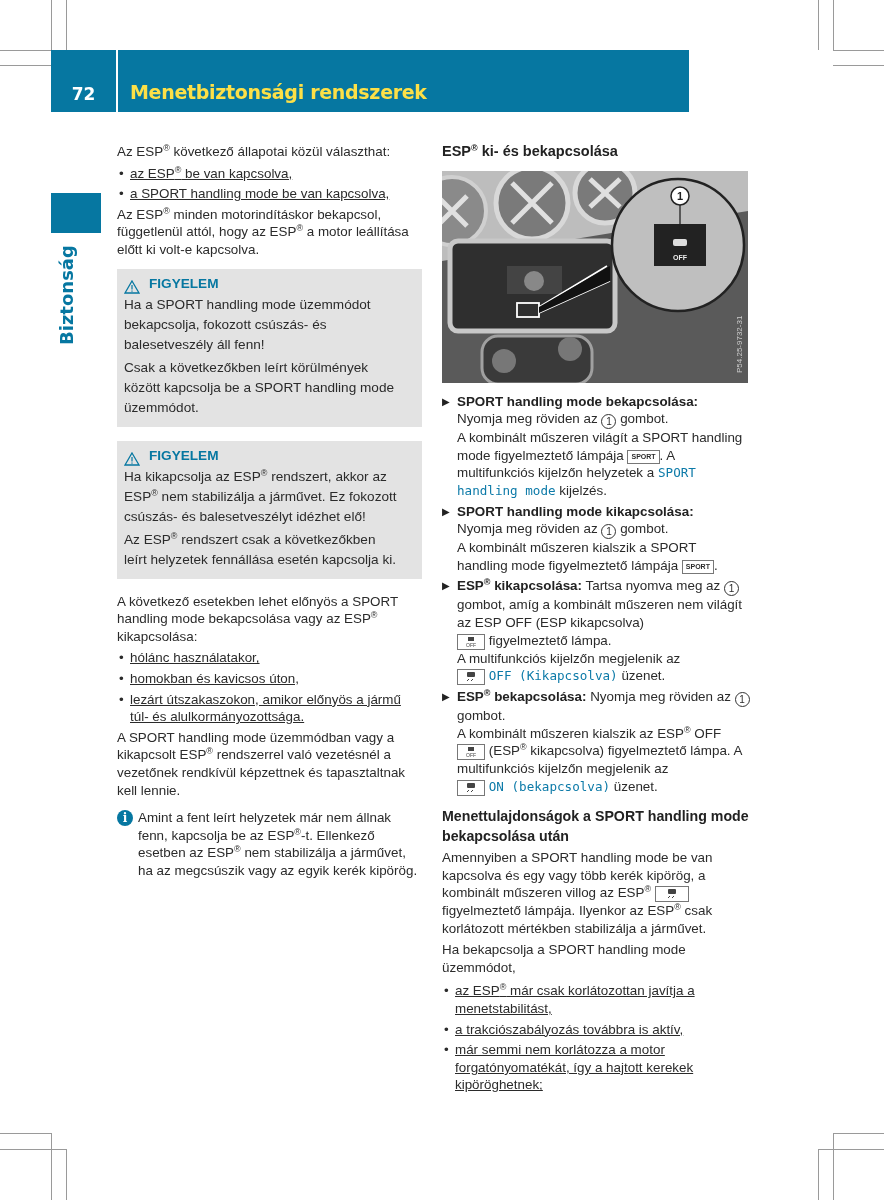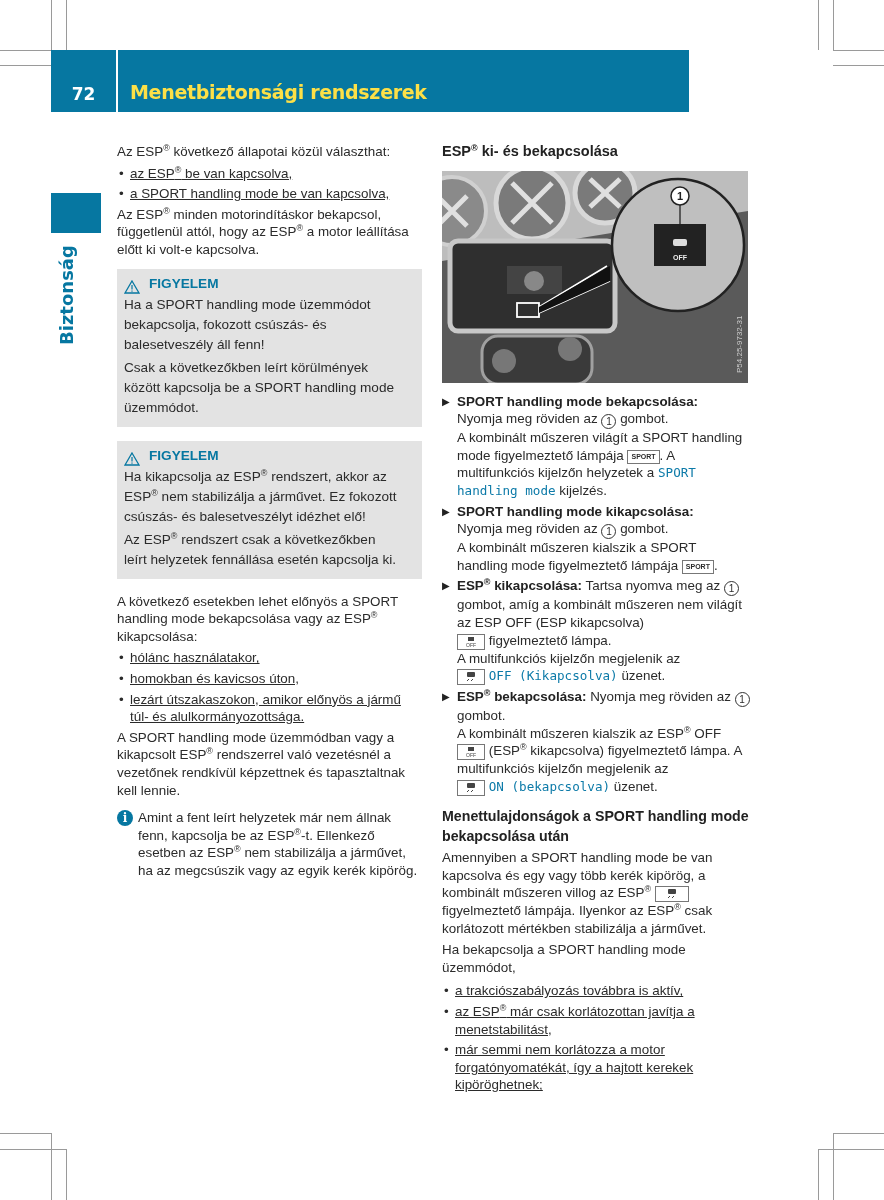--- a/index.html
+++ b/index.html
@@ -188,17 +188,17 @@
   <p>
     <span>Amennyiben a SPORT handling mode be van kapcsolva és egy vagy több kerék kipörög, a kombinált műszeren villog az ESP<sup>®</sup></span>
     <span class="lamp" style="width:32px"><svg width="14" height="12" viewBox="0 0 14 12">
           <rect x="3" y="1" width="8" height="5" rx="1" fill="#444"></rect>
           <path d="M3 10 L5 8 M7 10 L9 8" stroke="#444" stroke-width="1"></path>
         </svg></span>
     <span>figyelmeztető lámpája. Ilyenkor az ESP<sup>®</sup> csak korlátozott mértékben stabilizálja a járművet.</span>
   </p>
   <p>Ha bekapcsolja a SPORT handling mode üzemmódot,</p>
   <ul style="margin-top:6px">
+    <li>az ESP<sup>®</sup> már csak korlátozottan javítja a menetstabilitást,</li>
     <li>a trakciószabályozás továbbra is aktív,</li>
-    <li>az ESP<sup>®</sup> már csak korlátozottan javítja a menetstabilitást,</li>
     <li>már semmi nem korlátozza a motor forgatónyomatékát, így a hajtott kerekek kipöröghetnek;</li>
   </ul>
 </div>
 
 </body></html>

